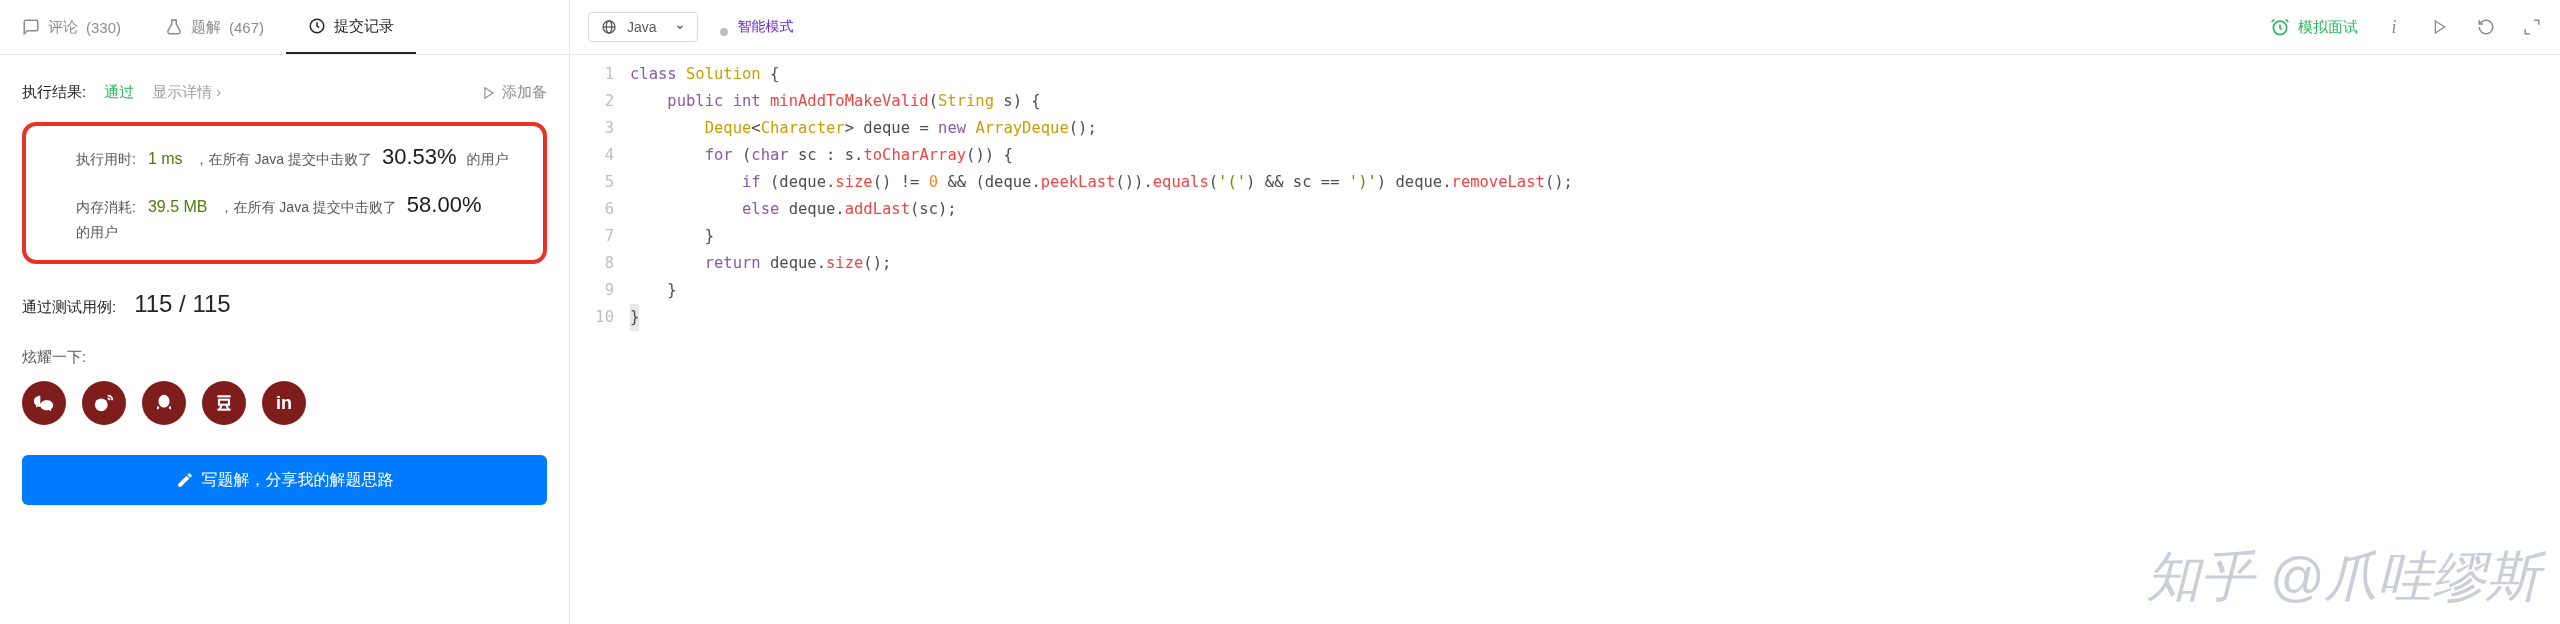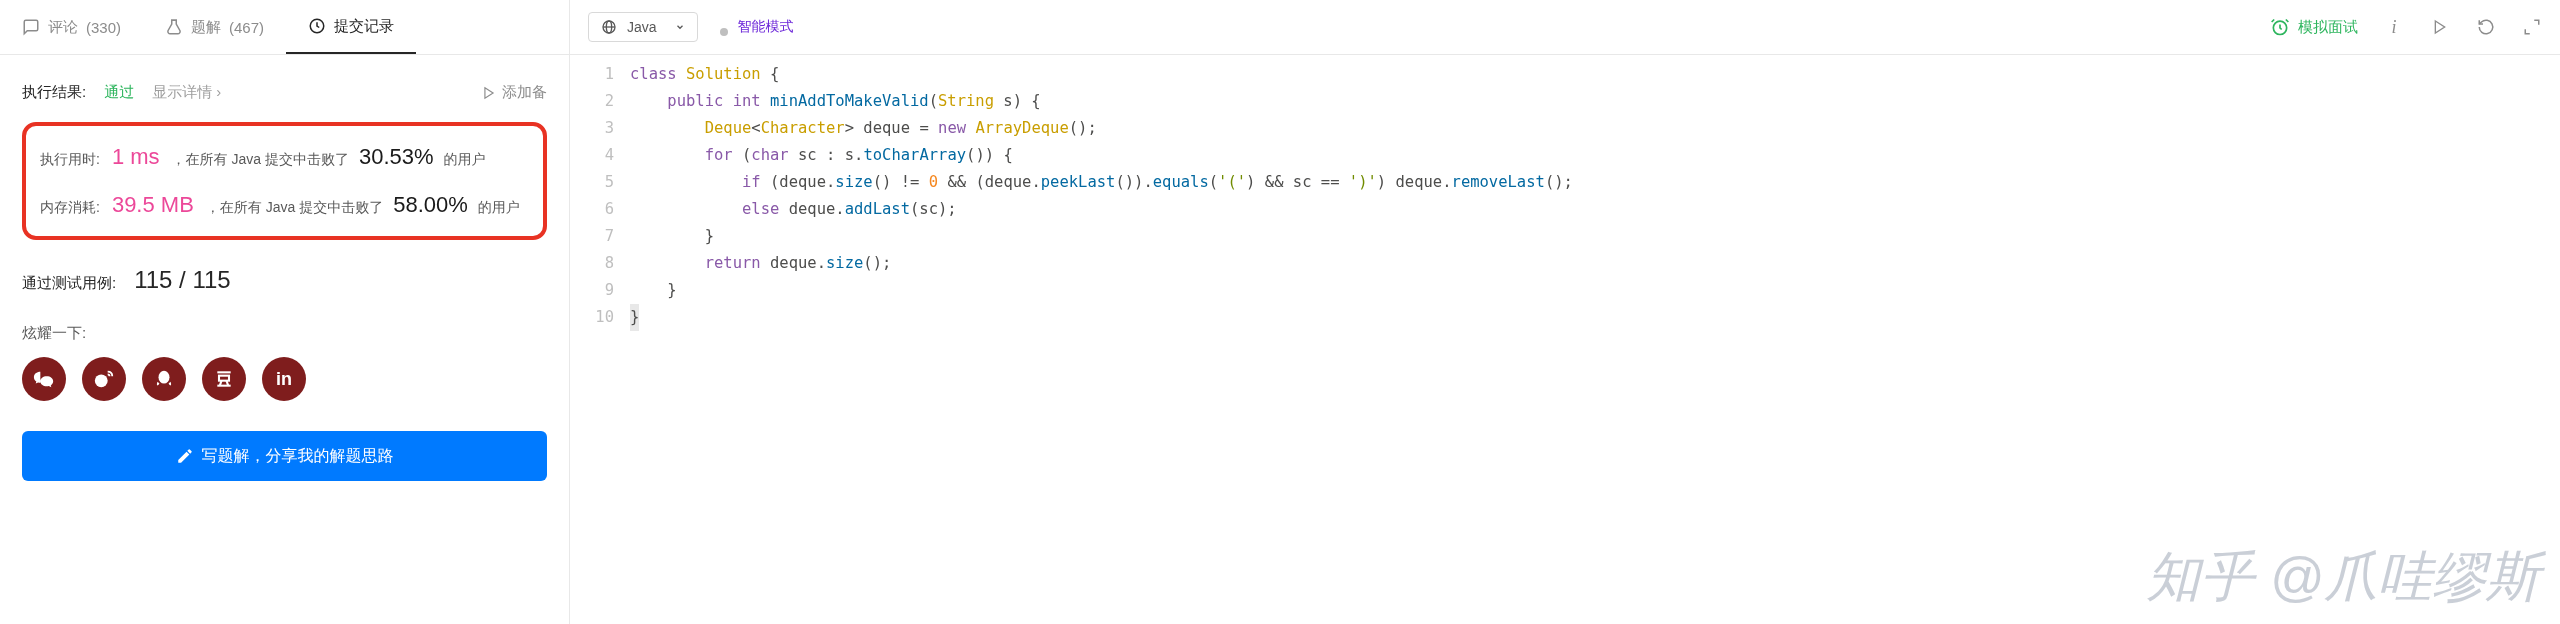--- a/index.html
+++ b/index.html
@@ -9,24 +9,24 @@
 .tabs { display: flex; height: 55px; border-bottom: 1px solid #e8e8e8; }
 .tab { display: flex; align-items: center; gap: 8px; padding: 0 22px; color: #8c8c8c; cursor: pointer; font-size: 15px; }
 .tab.active { color: #262626; border-bottom: 2px solid #262626; font-weight: 500; }
 .tab svg { width: 18px; height: 18px; }
 .result-area { padding: 28px 22px 0; flex: 1; }
 .result-header { display: flex; align-items: center; gap: 18px; font-size: 15px; margin-bottom: 20px; }
 .result-status { color: #2db55d; font-weight: 500; }
 .show-details { color: #9e9e9e; cursor: pointer; }
 .add-note { margin-left: auto; color: #8c8c8c; cursor: pointer; display: flex; align-items: center; gap: 6px; }
 .stats-box { border: 4px solid #e83223; border-radius: 14px; padding: 18px 14px; margin-bottom: 26px; }
-.stat-line { display: flex; align-items: baseline; gap: 6px; color: #595959; font-size: 14px; flex-wrap: wrap; }
+.stat-line { display: flex; align-items: baseline; gap: 6px; color: #595959; font-size: 14px; flex-wrap: wrap; margin-left: 36px; }
 .stat-line + .stat-line { margin-top: 22px; }
 .stat-label { color: #595959; }
-.stat-value { font-size: 22px; color: #ec4899; font-weight: 400; margin: 0 6px; }
+.stat-value { font-size: 16px; color: #4d7c0f; font-weight: 400; margin: 0 6px; }
 .stat-percent { font-size: 22px; color: #1a1a1a; font-weight: 400; margin: 0 4px; }
 .testcases { display: flex; align-items: baseline; gap: 18px; font-size: 15px; margin-bottom: 30px; }
 .tc-value { font-size: 24px; font-weight: 400; }
 .share-label { color: #595959; font-size: 15px; margin-bottom: 14px; }
 .social-icons { display: flex; gap: 16px; margin-bottom: 30px; }
 .social-ic { width: 44px; height: 44px; border-radius: 50%; background: #7f1d1d; display: flex; align-items: center; justify-content: center; color: #fff; cursor: pointer; font-weight: bold; font-size: 18px; }
 .write-btn { background: #007aff; color: #fff; border: none; width: 100%; height: 50px; border-radius: 6px; font-size: 16px; cursor: pointer; display: flex; align-items: center; justify-content: center; gap: 8px; }
 .right-panel { flex: 1; display: flex; flex-direction: column; }
 .editor-toolbar { height: 55px; border-bottom: 1px solid #e8e8e8; display: flex; align-items: center; padding: 0 18px; gap: 22px; }
 .lang-select { display: flex; align-items: center; gap: 10px; border: 1px solid #d9d9d9; border-radius: 4px; padding: 6px 12px; color: #595959; cursor: pointer; font-size: 14px; }
@@ -35,21 +35,21 @@
 .smart-mode { display: flex; align-items: flex-end; gap: 10px; color: #6d28d9; font-size: 14px; }
 .dot { width: 8px; height: 8px; border-radius: 50%; background: #bfbfbf; }
 .toolbar-right { margin-left: auto; display: flex; align-items: center; gap: 26px; }
 .mock-btn { display: flex; align-items: center; gap: 8px; color: #2db55d; cursor: pointer; font-size: 15px; }
 .tbtn { width: 20px; height: 20px; color: #8c8c8c; cursor: pointer; display: flex; align-items: center; justify-content: center; }
 .code-area { display: flex; font-family: Consolas, Monaco, monospace; font-size: 15.5px; line-height: 27px; }
 .gutter { width: 60px; text-align: right; padding-right: 16px; color: #bfbfbf; user-select: none; padding-top: 6px; }
 .code { flex: 1; padding-top: 6px; white-space: pre; overflow: hidden; }
 .k { color: #8959a8; }
 .t { color: #8959a8; }
-.m { color: #0369a1; }
+.m { color: #ef4444; }
 .c { color: #c99e00; }
 .n { color: #f5871f; }
 .s { color: #718c00; }
 .p { color: #4d4d4c; }
 .d { color: #4d4d4c; }
 .hl { background: #e8e8e8; display: inline-block; }
 .watermark { position: absolute; right: 20px; bottom: 10px; color: rgba(150,160,175,0.5); font-size: 54px; font-style: italic; font-weight: 500; pointer-events: none; font-family: "PingFang SC", "Microsoft YaHei", sans-serif; }
 </style>
 </head>
 <body>

